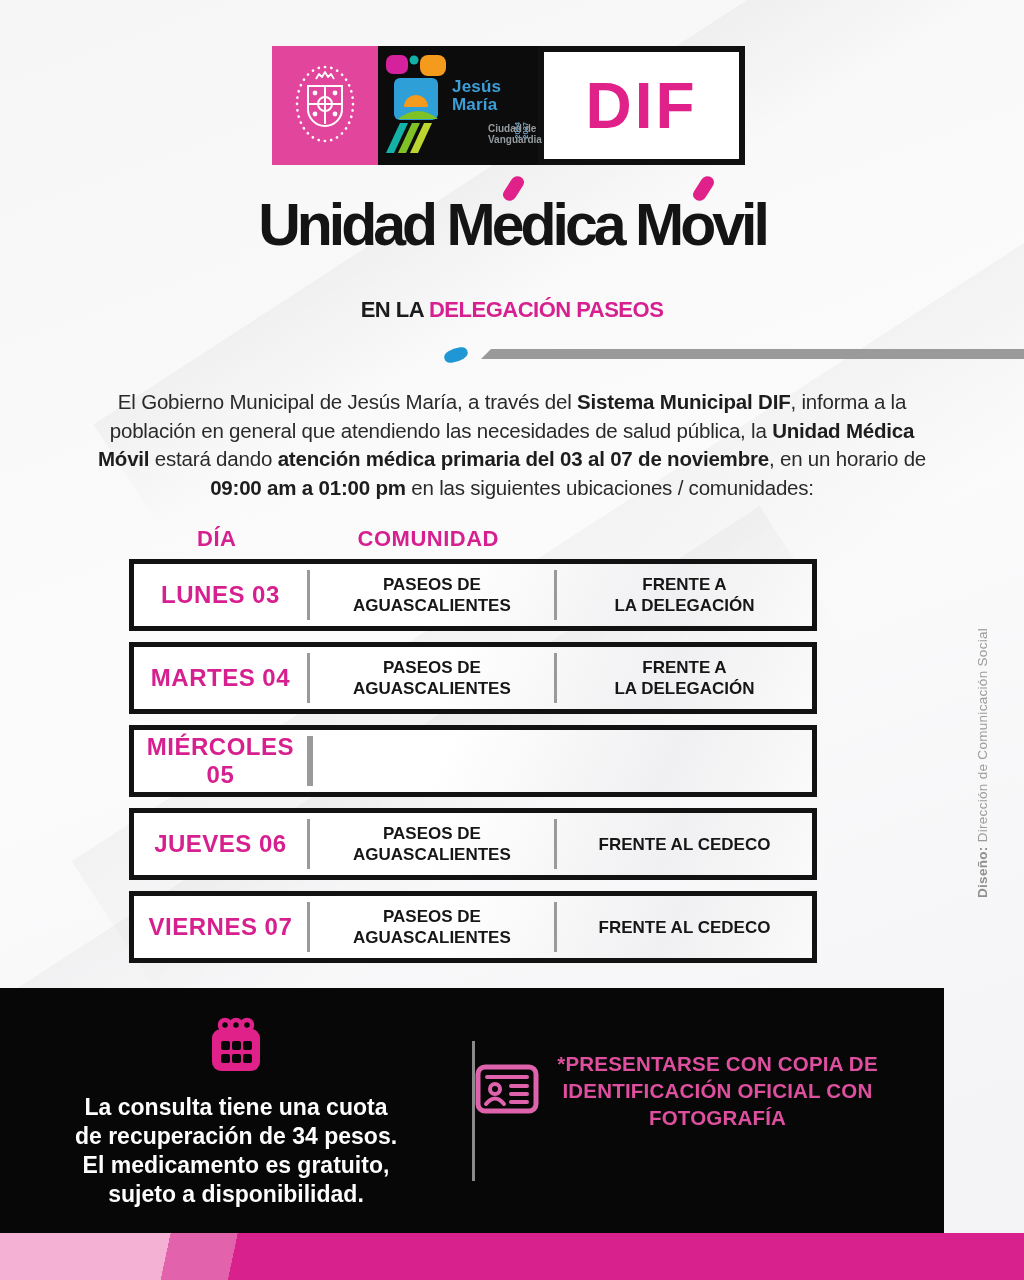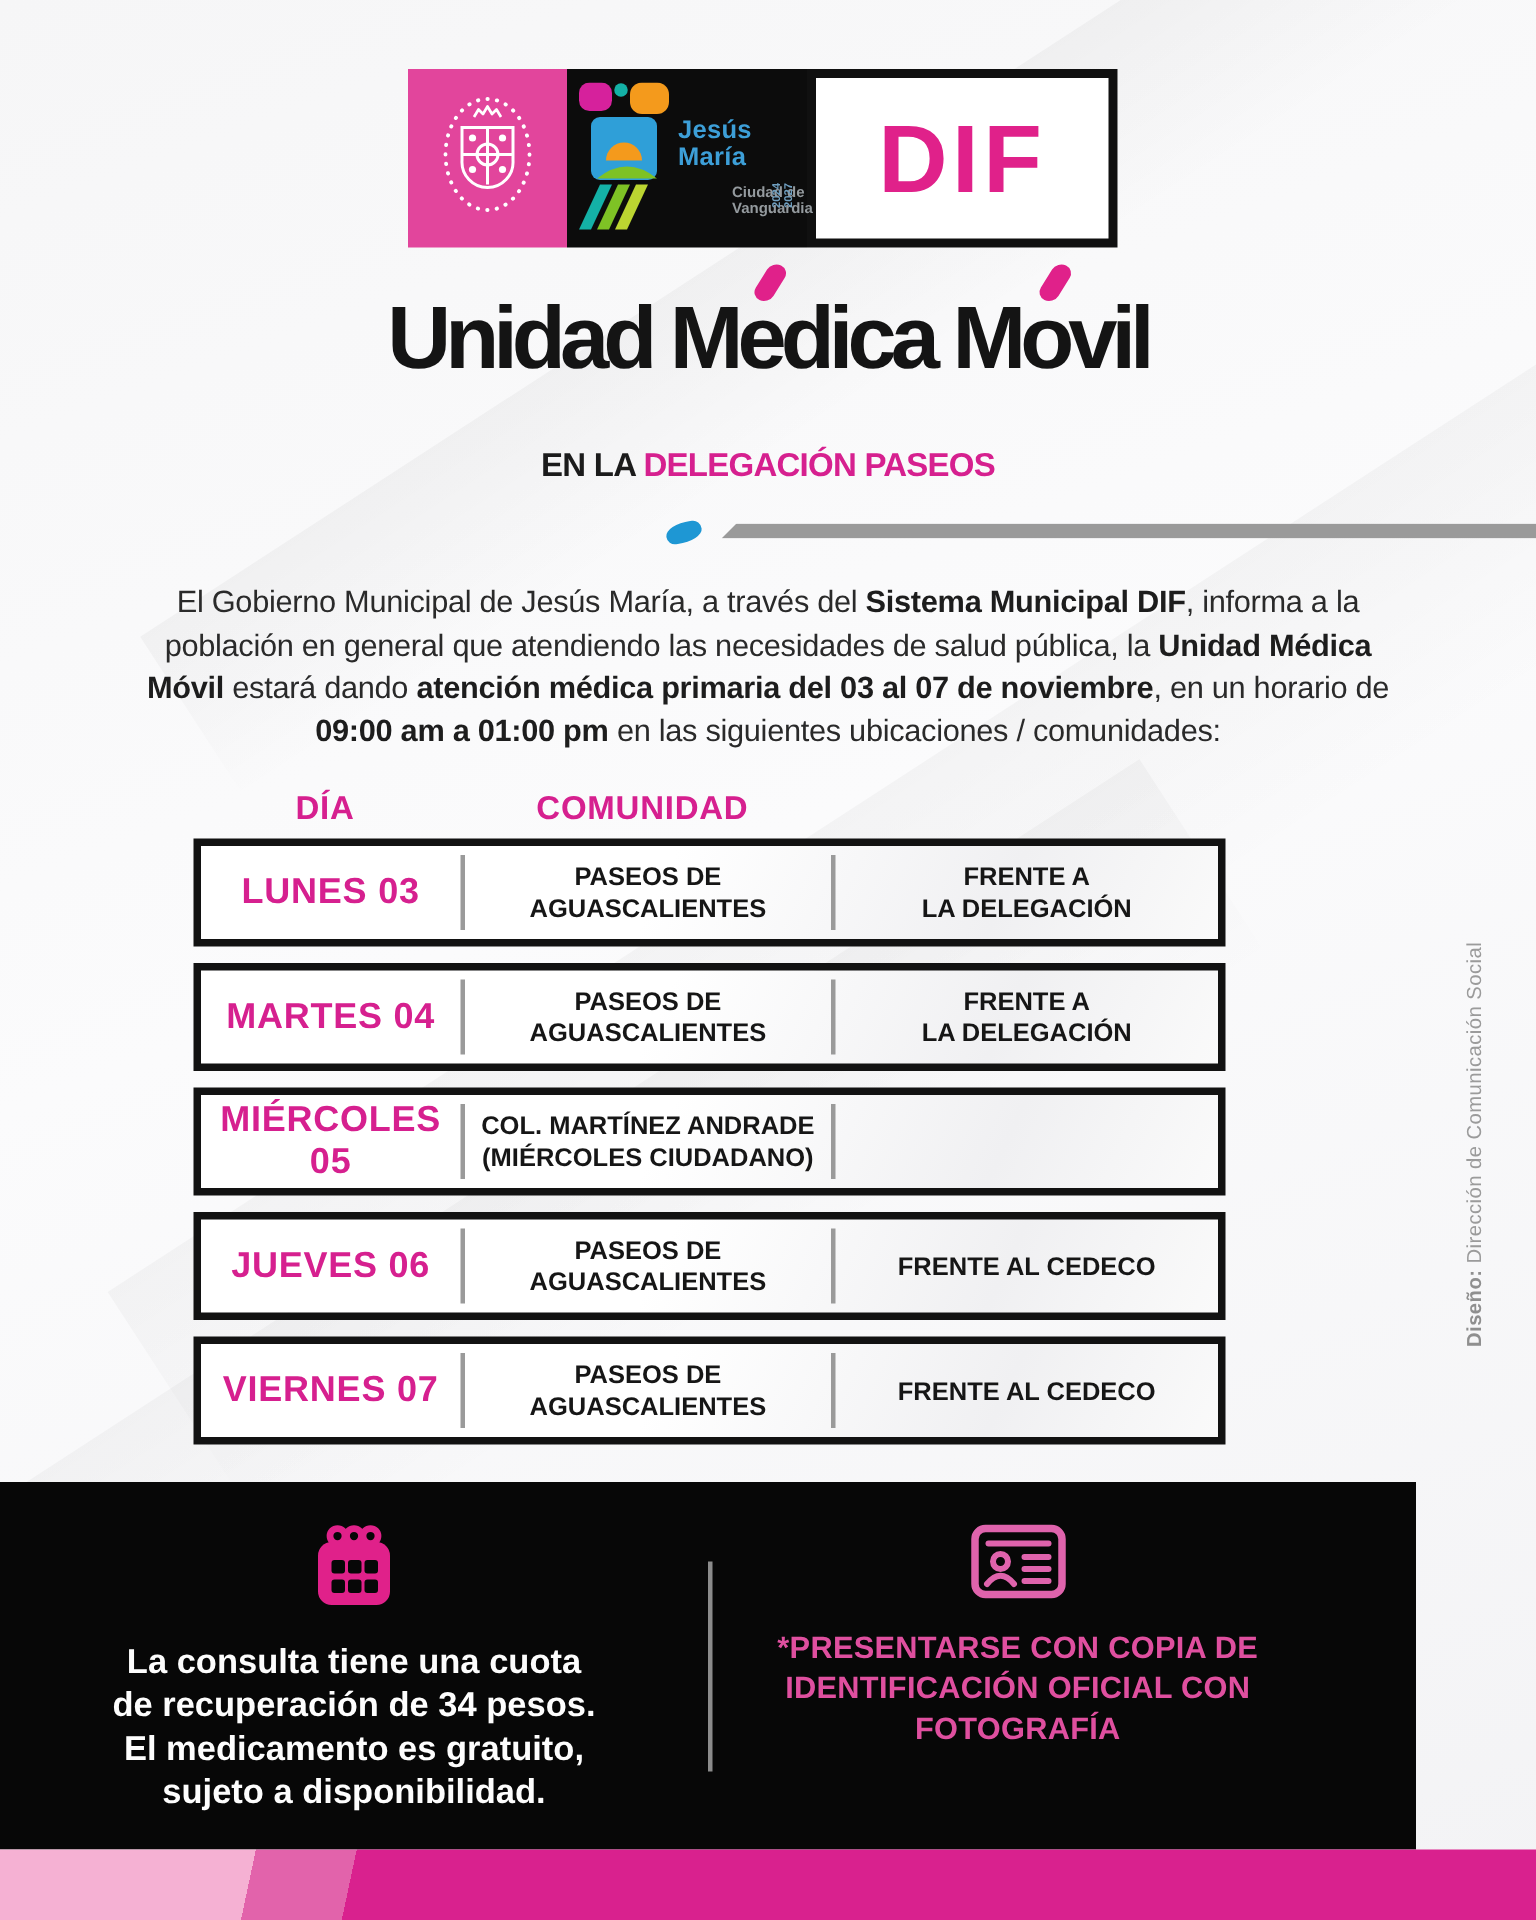--- a/index.html
+++ b/index.html
@@ -69,21 +69,21 @@
   .cell.community { flex:0 0 36%; font-size:17px; font-weight:700; color:#161616; line-height:21px; }
   .cell.place { flex:1; font-size:17px; font-weight:700; color:#161616; line-height:21px; }
   .vline { width:3px; height:50px; background:#9a9a9a; flex:0 0 3px; }
 
   
   .black-footer { position:absolute; top:988px; left:0; width:944px; height:245px; background:#070707;
                   display:flex; color:#fff; }
   .foot-left { flex:0 0 472px; display:flex; flex-direction:column; align-items:center;
                justify-content:center; gap:14px; padding-top:4px; }
   .foot-divider { width:3px; height:140px; background:#8b8b8b; align-self:center; }
-  .foot-right { flex:1; display:flex; flex-direction:column; align-items:center;
+  .foot-right { flex:1; display:flex; align-items:center;
                 justify-content:center; gap:14px; padding-right:62px; padding-bottom:40px; }
   .consulta-note { font-size:23px; line-height:29px; font-weight:700; text-align:center;
                    white-space:pre-line; color:#fdfdfd; }
   .id-note { font-size:20.5px; line-height:27px; font-weight:800; text-align:center;
              white-space:pre-line; color:#df4f9f; letter-spacing:0.2px; }
 
   .bottom-bar { position:absolute; top:1233px; left:0; width:1024px; height:47px;
                 background:linear-gradient(102deg,#f5b1d3 0 16.5%,#e263ab 16.5% 23%,#d9218e 23% 100%); }
 
   
@@ -178,22 +178,20 @@
       <div class="cell community">PASEOS DE
 AGUASCALIENTES</div>
       <div class="vline"></div>
       <div class="cell place">FRENTE A
 LA DELEGACIÓN</div>
     </div>
 
     <div class="srow">
       <div class="cell day">MIÉRCOLES 05</div>
       <div class="vline"></div>
-      <div class="cell community">COL. MARTÍNEZ ANDRADE
-(MIÉRCOLES CIUDADANO)</div>
       <div class="vline"></div>
     </div>
 
     <div class="srow">
       <div class="cell day">JUEVES 06</div>
       <div class="vline"></div>
       <div class="cell community">PASEOS DE
 AGUASCALIENTES</div>
       <div class="vline"></div>
       <div class="cell place">FRENTE AL CEDECO</div>

